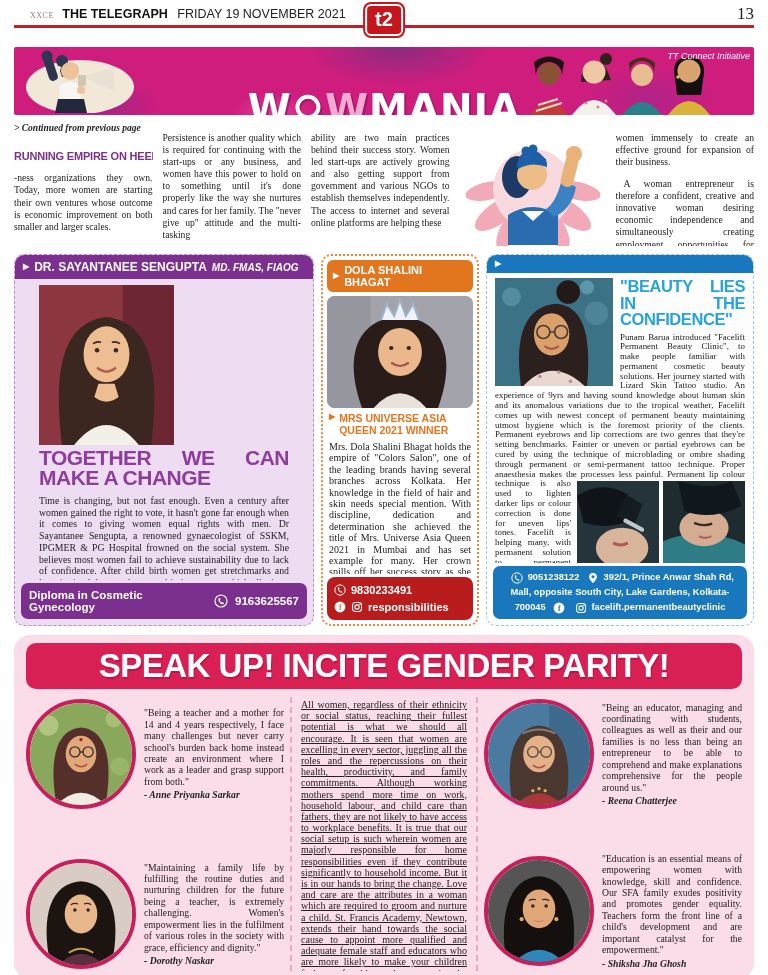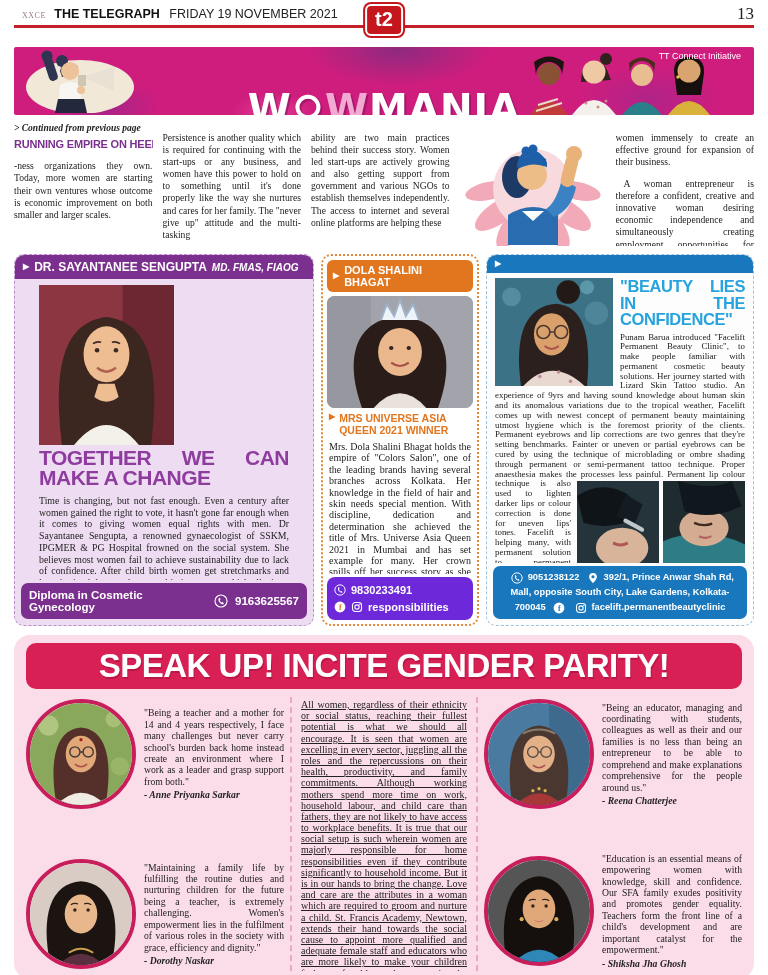--- a/index.html
+++ b/index.html
@@ -2,48 +2,48 @@
 <html><head>
 <meta charset="utf-8">
 <style>
   html,body{margin:0;padding:0;}
   body{width:768px;height:975px;background:#fff;font-family:"Liberation Serif",serif;color:#222;overflow:hidden;}
   .page{width:768px;height:975px;padding:4px 14px 6px;position:relative;box-sizing:border-box;}
 
   
   .masthead{position:relative;height:36px;}
   .mh-line{position:absolute;left:0;right:0;top:21px;height:3px;background:#c22026;}
-  .mh-left{position:absolute;left:8px;top:3px;font-family:"Liberation Sans",sans-serif;font-size:12.5px;white-space:nowrap;}
+  .mh-left{position:absolute;left:16px;top:3px;font-family:"Liberation Sans",sans-serif;font-size:12.5px;white-space:nowrap;}
   .edition{font-family:"Liberation Serif",serif;font-size:8px;color:#9a7a7a;margin-right:5px;letter-spacing:.5px;}
   .paper{font-weight:bold;color:#111;margin-right:6px;}
   .mh-date{color:#222;}
   .t2-logo{position:absolute;left:50%;top:0;transform:translateX(-50%);background:#c4161c;color:#fff;font-family:"Liberation Sans",sans-serif;font-weight:bold;font-size:20px;line-height:1;padding:3px 8px 5px;border-radius:6px;border:2px solid #fff;box-shadow:0 0 0 2px #c4161c;z-index:2;}
   .page-num{position:absolute;right:0;top:0;font-size:17px;}
 
   
   .banner{position:relative;height:68px;margin-top:7px;border-radius:2px;overflow:hidden;
     background:#cf1d7e;
     background-image:
       radial-gradient(ellipse 90px 40px at 12% 85%, #a12587 0%, rgba(161,37,135,0) 65%),
       radial-gradient(ellipse 140px 55px at 52% 5%, #8e2a7e 0%, rgba(142,42,126,0) 65%),
       radial-gradient(ellipse 110px 50px at 86% 75%, #b02388 0%, rgba(176,35,136,0) 65%),
       radial-gradient(ellipse 70px 30px at 35% 95%, #e23a92 0%, rgba(226,58,146,0) 60%);}
   .banner-left{position:absolute;left:4px;top:2px;width:160px;height:64px;}
   .banner-right{position:absolute;right:30px;top:4px;width:200px;height:64px;}
-  .initiative{position:absolute;right:13px;top:4px;color:#fff;font-size:9px;font-family:"Liberation Sans",sans-serif;}
+  .initiative{position:absolute;right:4px;top:4px;color:#fff;font-style:italic;font-size:9px;font-family:"Liberation Sans",sans-serif;}
   .wow{position:absolute;left:50%;top:2px;transform:translateX(-50%);text-align:center;color:#fff;font-family:"DejaVu Sans",sans-serif;font-weight:bold;white-space:nowrap;z-index:2;margin-top:40px;}
   .wow-line{font-size:39px;line-height:1;letter-spacing:1px;text-shadow:2px 2px 0 rgba(110,16,84,.45);}
   .wow-symbol{font-size:44px;vertical-align:-5px;color:#fff;}
   .wow-pink{color:#f2a9d2;}
   .wow-sub{font-size:13px;font-style:italic;font-weight:bold;margin:-4px 0 0 70px;text-shadow:1px 1px 0 #7a1a5a;font-family:Liberation Sans, sans-serif;text-align:right;}
 
   
   .article{display:flex;gap:10px;margin-top:7px;height:124px;font-size:9.6px;line-height:1.27;text-align:justify;overflow:hidden;}
   .article .col{flex:1;overflow:hidden;}
-  .acontinued{font-weight:bold;font-style:italic;font-size:9.5px;margin-bottom:5px;}
+  .acontinued{font-weight:bold;font-style:italic;font-size:9.5px;margin-bottom:17px;}
   .aheading{font-family:"Liberation Sans",sans-serif;font-weight:bold;color:#7b2f8e;font-size:11px;line-height:1.05;margin-bottom:4px;letter-spacing:-0.2px;white-space:nowrap;}
   .aillo{width:146px;flex:none;}
   .col p + p{text-indent:8px;}
 
   
   .profiles{display:flex;gap:7px;margin-top:8px;height:372px;}
   .pbox{border-radius:10px;position:relative;overflow:hidden;display:flex;flex-direction:column;box-sizing:border-box;}
   .pbox1{width:300px;background:#eeddf2;border:1px dashed #b98fc6;}
   .pbox2{width:158px;background:#fff;border:2px dotted #e2883a;}
   .pbox3{flex:1;background:#fdfdfd;border:1px dashed #9cc2e0;}
@@ -54,21 +54,21 @@
   .arrow{font-size:8px;line-height:1;}
   .cred{font-style:italic;font-weight:bold;font-size:10px;}
   .pbody{padding:6px 24px;flex:1;overflow:hidden;font-size:9.8px;line-height:1.2;text-align:justify;}
   .photo1{float:left;width:135px;height:160px;margin:0 8px 3px 0;background:#ddd;}
   .headline1{font-family:"Liberation Sans",sans-serif;font-weight:bold;color:#8e3c9e;font-size:21px;line-height:.95;letter-spacing:-.5px;margin:2px 0 7px;}
   .pfoot{font-family:"Liberation Sans",sans-serif;color:#fff;font-weight:bold;flex:none;}
   .pfoot1{background:#7b2f8e;margin:3px 6px 6px;border-radius:7px;padding:6px 8px;font-size:11.5px;display:flex;gap:7px;align-items:center;}
   .photo2{width:calc(100% - 8px);height:112px;margin:0 4px;border-radius:8px;overflow:hidden;background:#aaa;flex:none;}
   .subhead2{font-family:"Liberation Sans",sans-serif;font-weight:bold;color:#e2761f;font-size:10.5px;line-height:1.1;padding:5px 6px 2px;display:flex;gap:4px;flex:none;}
   .pbody2{padding:3px 6px;font-size:10px;line-height:1.14;}
-  .pfoot2{background:#6d28d9;margin:3px 4px 4px;border-radius:8px;padding:5px 7px;font-size:11px;line-height:1.5;}
+  .pfoot2{background:#b91c1c;margin:3px 4px 4px;border-radius:8px;padding:5px 7px;font-size:11px;line-height:1.5;}
   .pfoot2 .frow{display:flex;align-items:center;gap:5px;}
   .photo3{float:left;width:118px;height:108px;margin:0 7px 3px 0;background:#ccc;}
   .headline3{font-family:"Liberation Sans",sans-serif;font-weight:bold;color:#27a3dd;font-size:16.5px;line-height:1;letter-spacing:-.4px;margin:0 0 5px;}
   .pbody3{padding:5px 8px;font-size:8.9px;line-height:1.1;}
   .proc{float:right;width:168px;margin:2px 0 2px 6px;display:flex;gap:4px;}
   .proc .pimg{width:82px;height:92px;background:#222;}
   .pfoot3{background:#1877bd;margin:3px 6px 6px;border-radius:7px;padding:4px 6px;font-size:9.3px;line-height:1.6;text-align:center;}
   .pfoot3 .ic{margin:0 2px -2px 5px;}
 
   .ic{width:12px;height:12px;display:inline-block;vertical-align:-2px;flex:none;}

